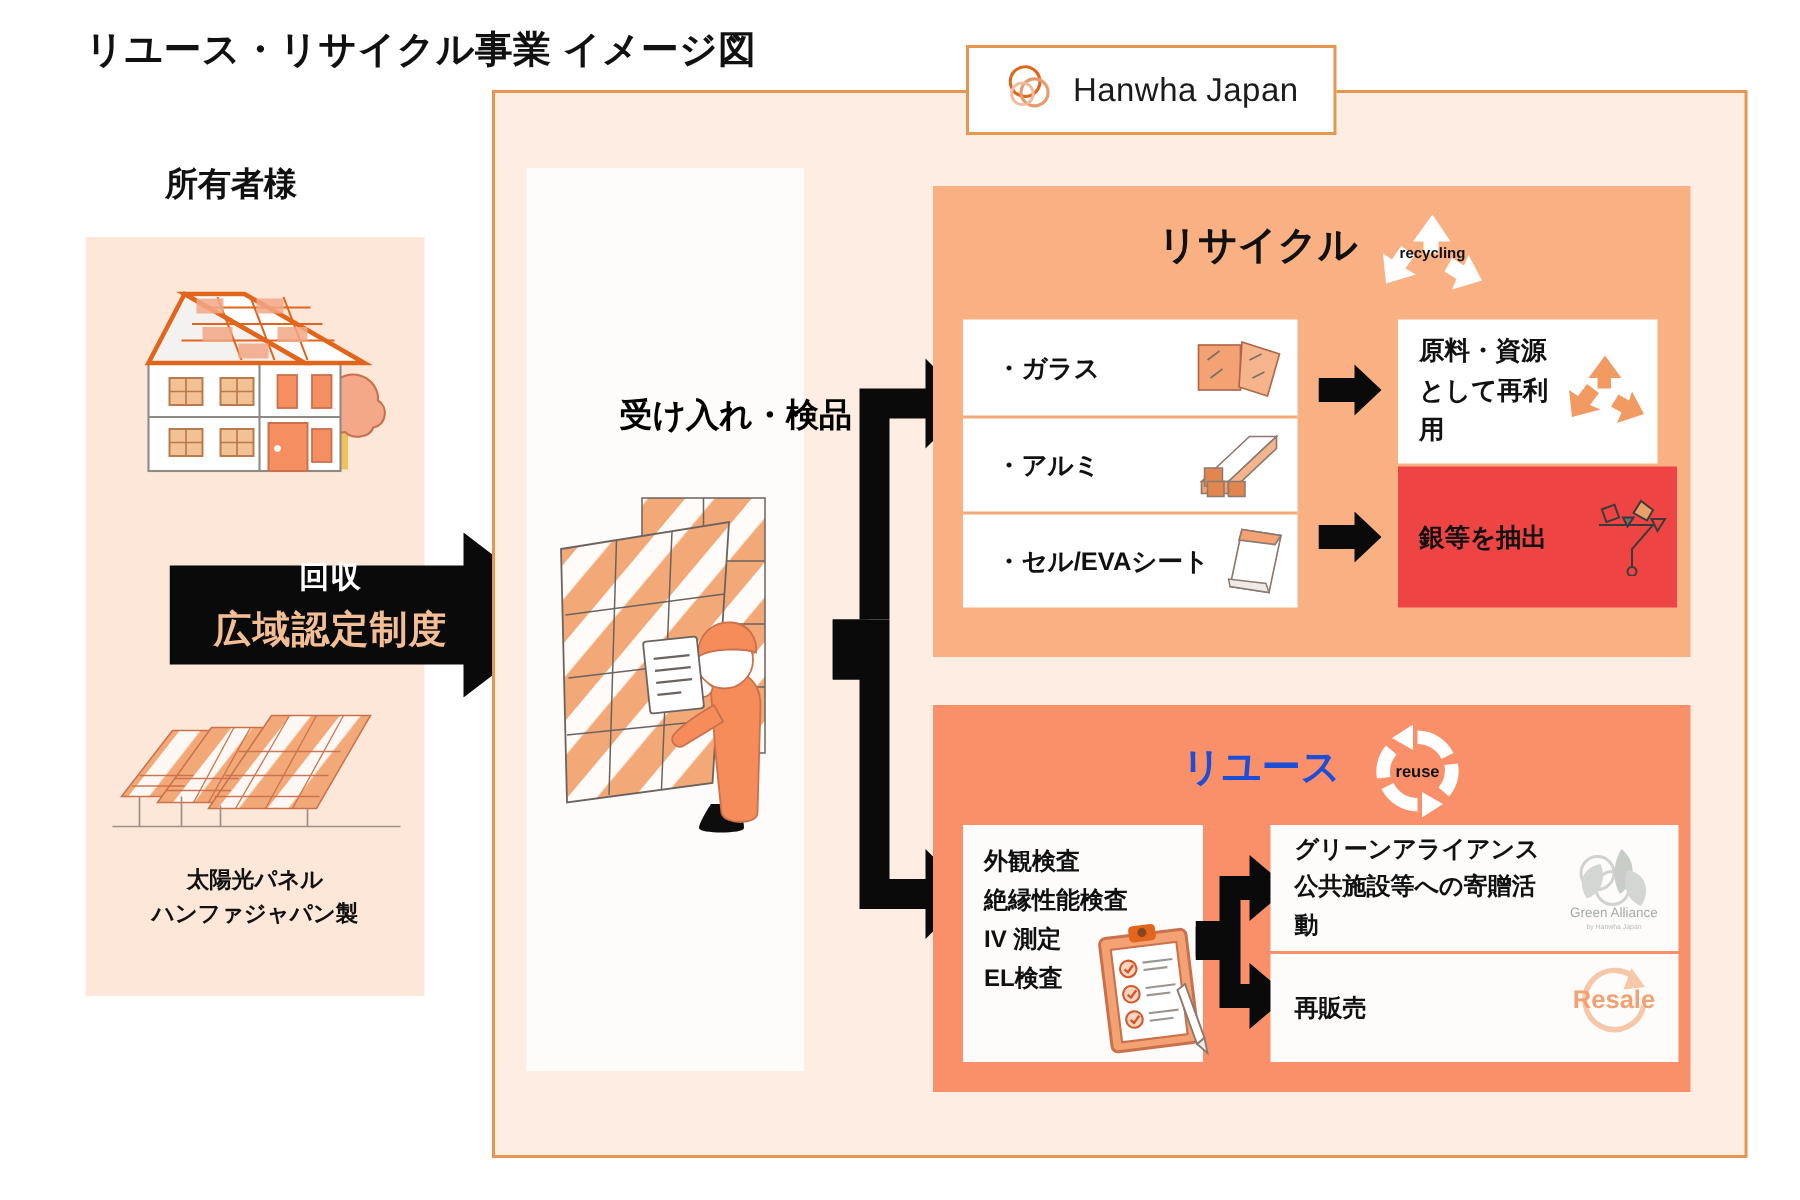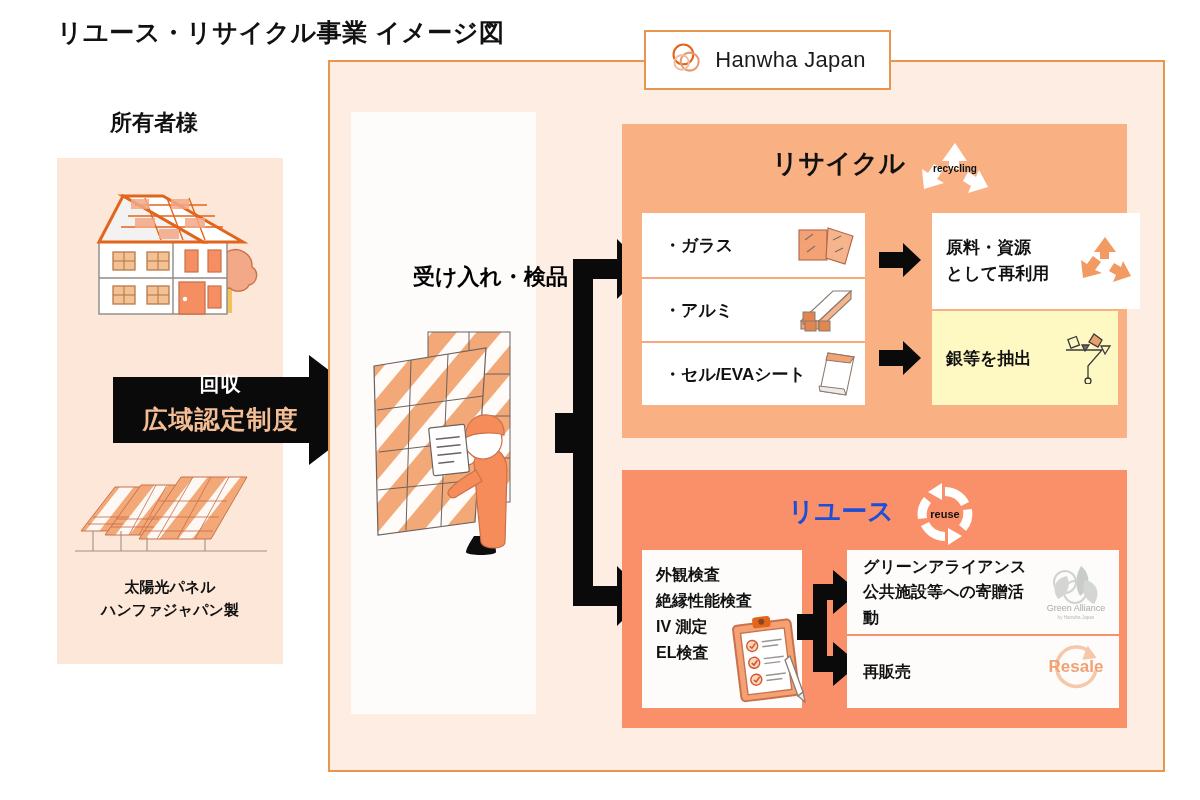--- a/index.html
+++ b/index.html
@@ -88,23 +88,23 @@
     position:absolute;left:627px;top:213px;width:223px;height:192px;background:#ffffff;
   }
   .rc-row{
     height:64px;display:flex;align-items:center;justify-content:space-between;
     padding:0 8px 0 22px;box-sizing:border-box;
   }
   .rc-row+.rc-row{border-top:2px solid #F6A87A;}
   .rc-row .lbl{font-size:17px;font-weight:bold;color:#111;white-space:nowrap;}
   .rc-row .art{width:62px;height:46px;flex:0 0 auto;}
 
-  .rc-out-a{position:absolute;left:917px;top:213px;width:208px;height:96px;background:#ffffff;
+  .rc-out-a{position:absolute;left:917px;top:213px;width:173px;height:96px;background:#ffffff;
             display:flex;align-items:center;justify-content:space-between;padding:0 6px 0 14px;box-sizing:border-box;}
-  .rc-out-b{position:absolute;left:917px;top:311px;width:186px;height:94px;background:#fef9c3;
+  .rc-out-b{position:absolute;left:917px;top:311px;width:186px;height:94px;background:#ef4444;
             display:flex;align-items:center;justify-content:space-between;padding:0 6px 0 14px;box-sizing:border-box;}
   .rc-out-a .lbl{font-size:17px;font-weight:bold;color:#111;line-height:1.55;}
   .rc-out-b .lbl{font-size:17px;font-weight:bold;color:#111;}
 
   .arw{position:absolute;width:42px;height:34px;}
 
   
   .reuse{
     position:absolute;left:607px;top:470px;width:505px;height:258px;background:#F9906A;
   }

